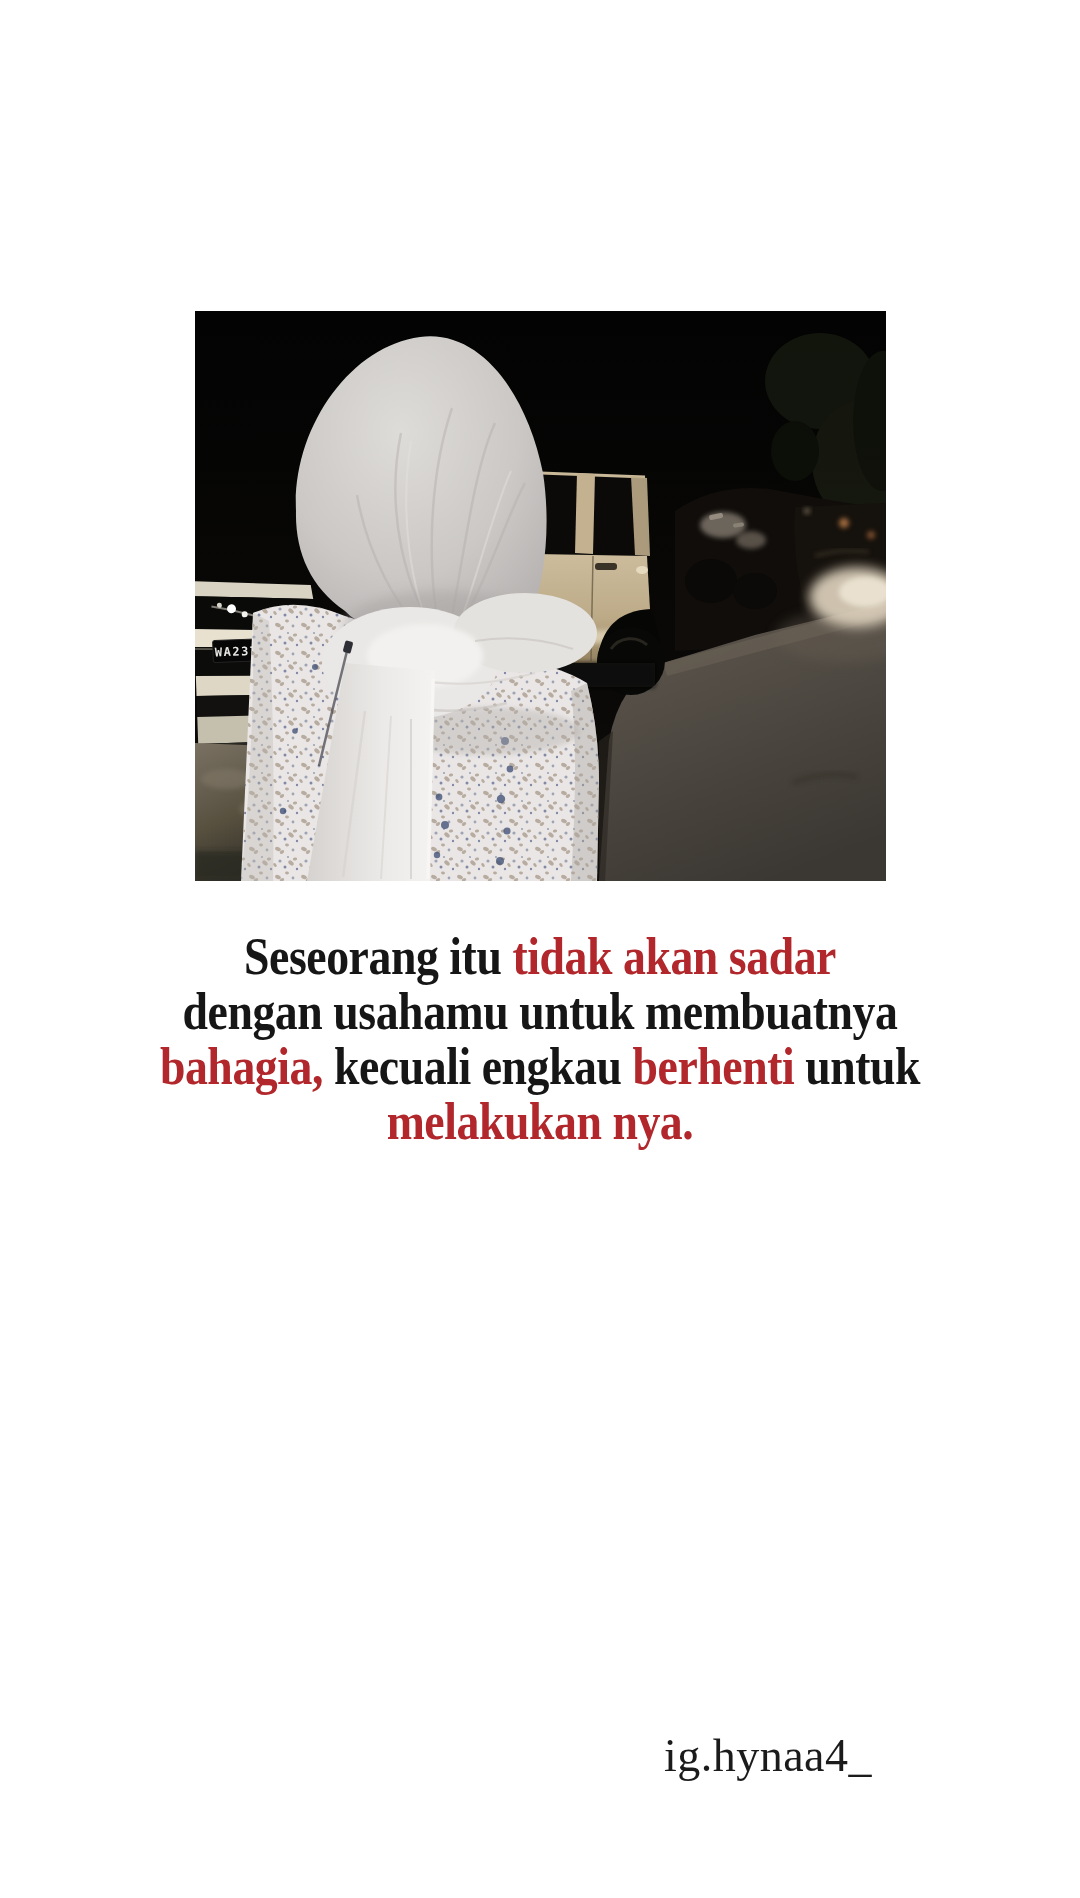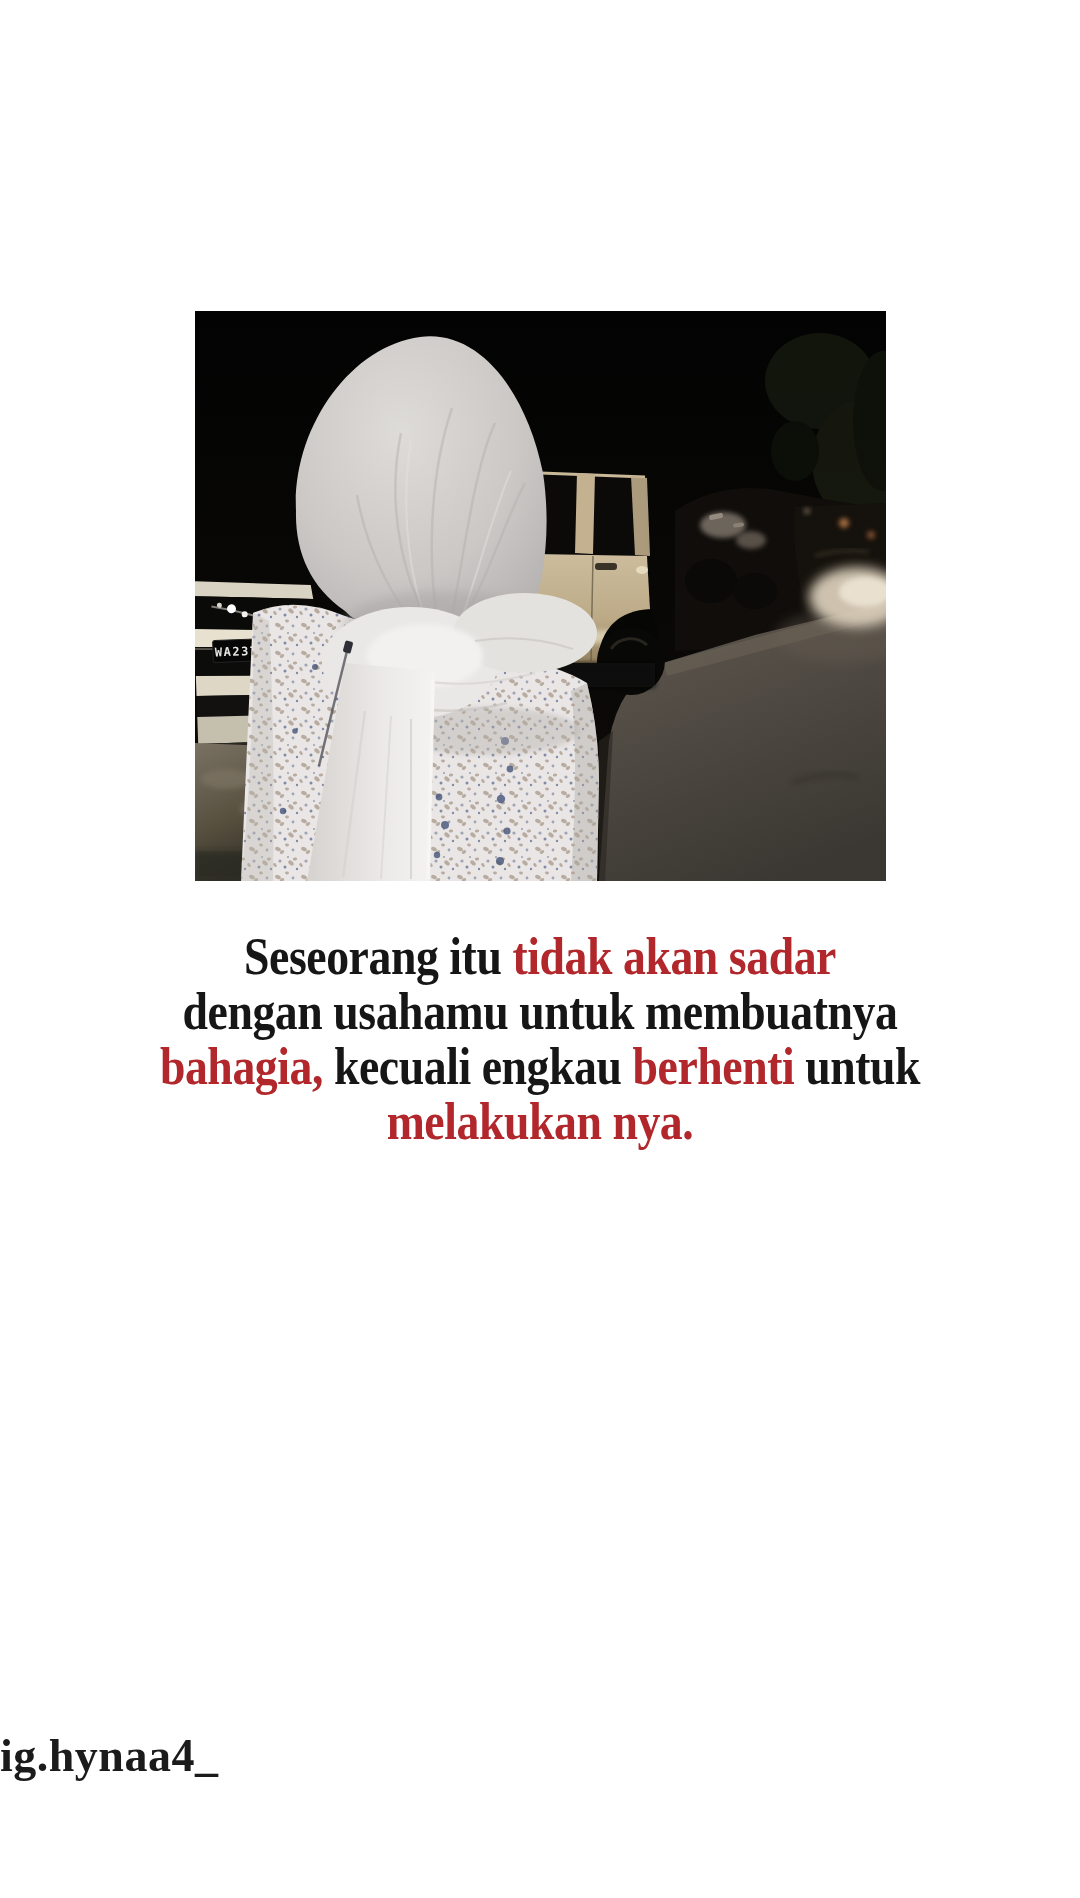--- a/index.html
+++ b/index.html
@@ -19,22 +19,22 @@
     font-weight:bold;
     font-size:52px;line-height:55px;
     letter-spacing:-0.5px;
     transform:scaleX(0.88);
     transform-origin:50% 0;
     white-space:nowrap;
   }
   .quote div{height:55px;}
   .watermark{
     position:absolute;left:0;top:1731px;width:872px;
-    text-align:left;
-    font-weight:bold;
+    text-align:right;
+    font-weight:normal;
     font-size:46px;line-height:50px;
     color:#1b1b1b;
     letter-spacing:0.5px;
   }
   .plate-text{
     font-family:"DejaVu Sans Mono", monospace;
     font-weight:bold;
     letter-spacing:1.5px;
   }
 </style>

